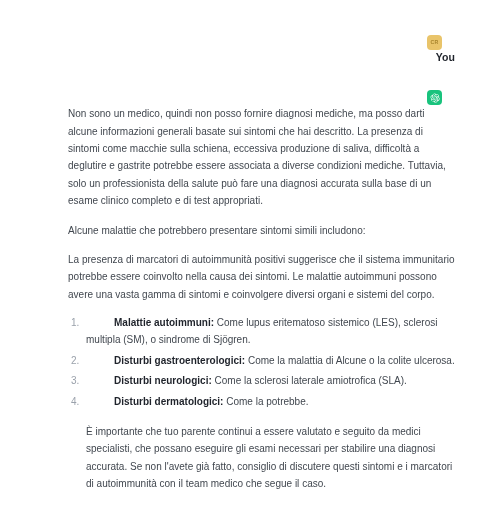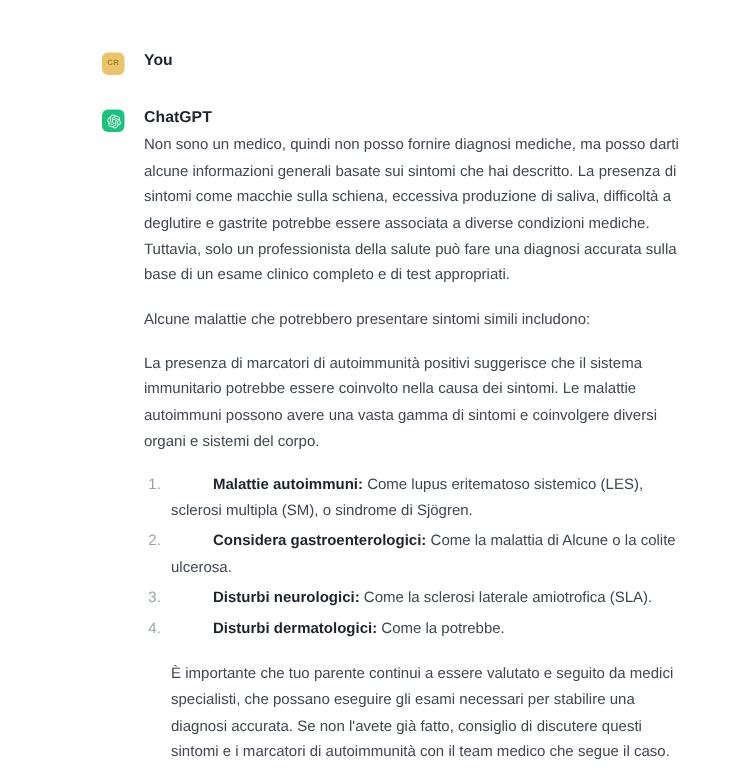--- a/index.html
+++ b/index.html
@@ -15,22 +15,23 @@
     color: #374151;
     overflow: hidden;
   }
 
   .conversation {
     padding: 28px 38px 0 68px;
   }
 
   .turn {
     display: flex;
-    align-items: flex-start;
+    align-items: flex-end;
     margin-bottom: 0;
+    flex-direction: column;
   }
   .turn.user-turn { padding-top: 5px; }
   .turn.assistant-turn { padding-top: 21px; }
 
   .avatar {
     flex: 0 0 auto;
     width: 15px;
     height: 15px;
     border-radius: 4px;
     margin-top: 2px;
@@ -115,27 +116,26 @@
     </div>
   </div>
 
   <div class="turn assistant-turn">
     <div class="avatar bot-avatar">
       <svg viewBox="0 0 24 24" aria-hidden="true">
         <path fill="#ffffff" d="M21.55 10.02a5.4 5.4 0 0 0-.47-4.44 5.5 5.5 0 0 0-5.91-2.62A5.45 5.45 0 0 0 11.05 1a5.48 5.48 0 0 0-5.23 3.78 5.43 5.43 0 0 0-3.63 2.62 5.48 5.48 0 0 0 .68 6.43 5.4 5.4 0 0 0 .47 4.44 5.5 5.5 0 0 0 5.91 2.62A5.44 5.44 0 0 0 13.36 23a5.48 5.48 0 0 0 5.23-3.79 5.43 5.43 0 0 0 3.63-2.62 5.48 5.48 0 0 0-.67-6.43v-.14Zm-8.19 11.44a4.06 4.06 0 0 1-2.6-.94l.13-.07 4.33-2.5a.71.71 0 0 0 .35-.61v-6.1l1.83 1.06v5.07a4.08 4.08 0 0 1-4.04 4.09Zm-8.74-3.73a4.05 4.05 0 0 1-.49-2.73l.13.08 4.33 2.5a.7.7 0 0 0 .71 0l5.29-3.05v2.11l-4.38 2.53a4.08 4.08 0 0 1-5.59-1.44ZM3.48 8.14a4.06 4.06 0 0 1 2.12-1.78v5.16a.7.7 0 0 0 .35.61l5.27 3.04-1.84 1.06-4.33-2.5a4.08 4.08 0 0 1-1.57-5.59Zm15.04 3.5-5.29-3.07 1.83-1.05 4.33 2.5a4.08 4.08 0 0 1-.63 7.36v-5.15a.72.72 0 0 0-.24-.59Zm1.82-2.74-.13-.08-4.32-2.52a.7.70 0 0 0-.71 0L9.89 9.35V7.24l4.38-2.52a4.08 4.08 0 0 1 6.07 4.22ZM8.89 12.66 7.06 11.6V6.53a4.08 4.08 0 0 1 6.69-3.13l-.13.07-4.33 2.5a.71.71 0 0 0-.35.61l-.05 6.08Zm1-2.14 2.36-1.36 2.36 1.36v2.72l-2.35 1.36-2.36-1.36-.01-2.72Z"></path>
       </svg>
     </div>
     <div class="msg-body">
-      <div class="author">ChatGPT</div>
       <p class="para">Non sono un medico, quindi non posso fornire diagnosi mediche, ma posso darti alcune informazioni generali basate sui sintomi che hai descritto. La presenza di sintomi come macchie sulla schiena, eccessiva produzione di saliva, difficoltà a deglutire e gastrite potrebbe essere associata a diverse condizioni mediche. Tuttavia, solo un professionista della salute può fare una diagnosi accurata sulla base di un esame clinico completo e di test appropriati.</p>
       <p class="para">Alcune malattie che potrebbero presentare sintomi simili includono:</p>
       <p class="para">La presenza di marcatori di autoimmunità positivi suggerisce che il sistema immunitario potrebbe essere coinvolto nella causa dei sintomi. Le malattie autoimmuni possono avere una vasta gamma di sintomi e coinvolgere diversi organi e sistemi del corpo.</p>
       <ol class="items">
         <li><b>Malattie autoimmuni:</b><span> Come lupus eritematoso sistemico (LES), sclerosi multipla (SM), o sindrome di Sjögren.</span></li>
-        <li><b>Considera gastroenterologici:</b><span> Come la malattia di Alcune o la colite ulcerosa.</span></li>
+        <li><b>Disturbi gastroenterologici:</b><span> Come la malattia di Alcune o la colite ulcerosa.</span></li>
         <li><b>Disturbi neurologici:</b><span> Come la sclerosi laterale amiotrofica (SLA).</span></li>
         <li><b>Disturbi dermatologici:</b><span> Come la potrebbe.</span></li>
       </ol>
       <p class="para indented">È importante che tuo parente continui a essere valutato e seguito da medici specialisti, che possano eseguire gli esami necessari per stabilire una diagnosi accurata. Se non l'avete già fatto, consiglio di discutere questi sintomi e i marcatori di autoimmunità con il team medico che segue il caso.</p>
     </div>
   </div>
 
 </div>
 
 </body></html>

